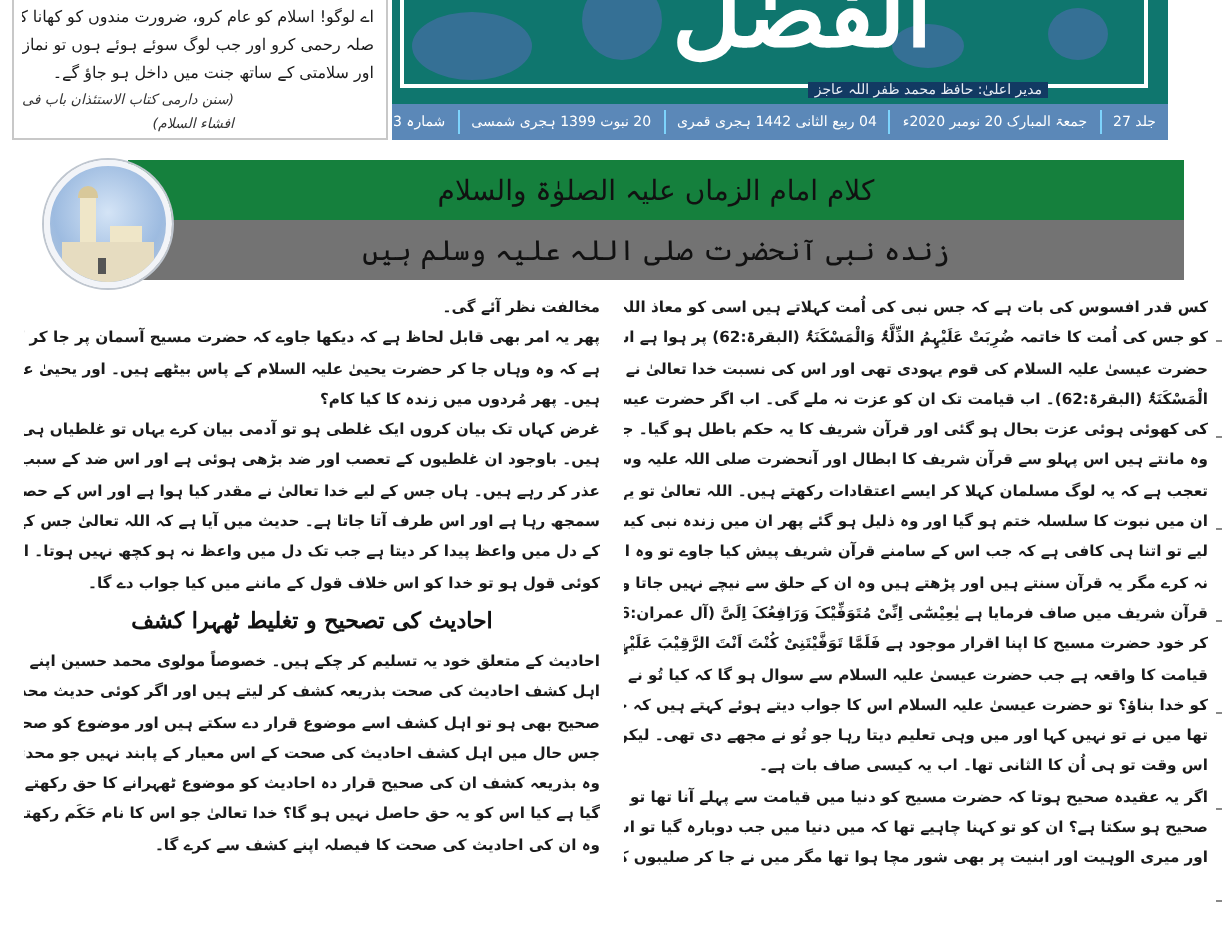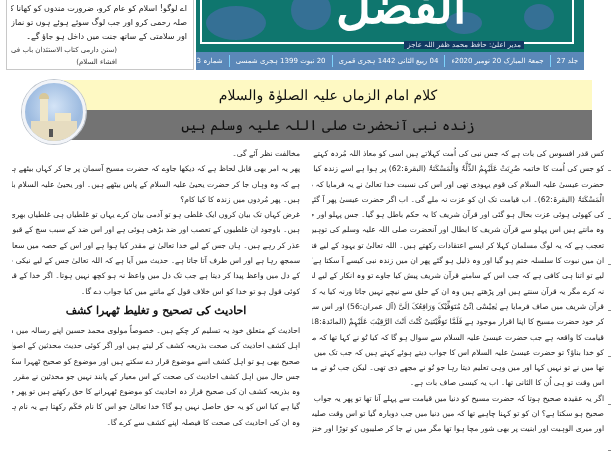--- a/index.html
+++ b/index.html
@@ -9,21 +9,21 @@
   }
   .page { position:absolute; left:0; top:0; width:614px; height:470px; }
 
   
   .quote-box {
     position:absolute; left:6px; top:0; width:188px; height:70px;
     border:1px solid #c8c8c8; border-top:none; background:#fff;
     direction:rtl; text-align:right; padding:2px 6px 0 4px; box-sizing:border-box;
   }
   .quote-line { font-size:8px; line-height:14px; white-space:nowrap; overflow:hidden; }
-  .quote-ref { font-size:7px; line-height:12px; color:#333; direction:rtl; text-align:right; margin-right:70px; }
+  .quote-ref { font-size:7px; line-height:12px; color:#333; direction:rtl; text-align:right; margin-right:70px;font-style:italic; }
 
   
   .masthead {
     position:absolute; left:196px; top:0; width:388px; height:52px;
     background:#0f766e; overflow:hidden;
   }
   .masthead-inner {
     position:absolute; left:4px; top:0; right:10px; bottom:8px;
     border:2px solid #ffffff; border-top:none; box-sizing:border-box;
   }
@@ -43,21 +43,21 @@
     font-size:7px; white-space:nowrap; overflow:hidden;
   }
   .issue-item { padding:0 6px; border-left:1px solid #7dd3fc; line-height:12px; }
   .issue-item:last-child { border-left:none; }
 
   
   .title-band {
     position:absolute; left:14px; top:78px; width:578px; height:66px;
   }
   .title-gray {
-    position:absolute; left:50px; top:2px; right:0; height:30px; background:#fef9c3;
+    position:absolute; left:50px; top:2px; right:0; height:30px; background:#15803d;
     display:flex; align-items:center; justify-content:center;
   }
   .title-green {
     position:absolute; left:50px; top:32px; right:0; height:30px; background:#737373;
     display:flex; align-items:center; justify-content:center;
   }
   .title-text { font-family:"DejaVu Serif", serif; font-size:14px; color:#111; direction:rtl; }
   .emblem {
     position:absolute; left:8px; top:2px; width:58px; height:58px; border-radius:50%;
     background:radial-gradient(circle at 50% 40%, #d4e4f6 0%, #9dbbe0 60%, #b9c8d8 100%);
@@ -66,21 +66,21 @@
   .tower { position:absolute; background:#efe6c8; }
   .tower-cap { position:absolute; background:#d8c89a; }
 
   
   .col {
     position:absolute; top:146px; direction:rtl; text-align:justify;
     font-size:7.6px; line-height:15.3px; color:#1b1b1b;
   }
   .col-right { left:312px; width:292px; }
   .col-left { left:12px; width:288px; }
-  .line { white-space:nowrap; overflow:hidden; display:block; height:15.3px; }
+  .line { white-space:nowrap; overflow:hidden; display:block; height:15.3px;font-weight:bold; }
   .subhead {
     font-family:"DejaVu Serif", serif; font-size:11px; text-align:center;
     line-height:24px; font-weight:bold; color:#111;
   }
   .dot-marks { position:absolute; left:607px; top:160px; width:6px; height:300px; }
   .dot { position:absolute; left:1px; width:3px; height:1px; background:#888; }
 </style>
 </head>
 <body>
 

